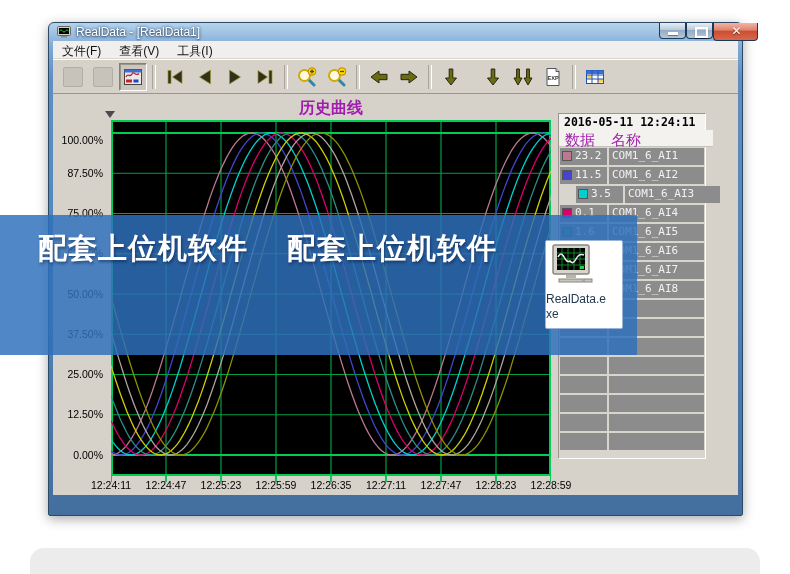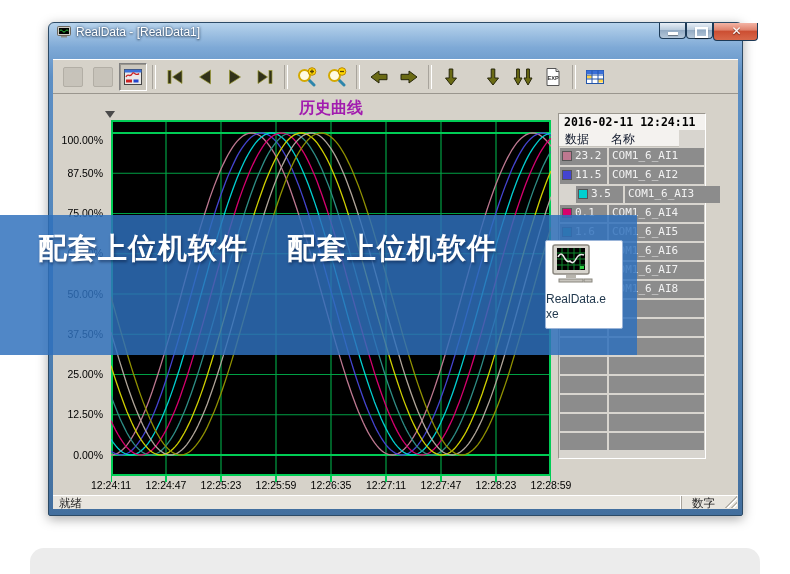--- a/index.html
+++ b/index.html
@@ -62,22 +62,22 @@
   .ylabel{position:absolute;right:4px;font-size:10.5px;color:#000;white-space:nowrap;}
   .xaxis{position:absolute;left:58px;top:385px;width:440px;height:14px;}
   .xlabel{position:absolute;width:60px;text-align:center;font-size:10.5px;color:#000;white-space:nowrap;}
 
   
   .panel{position:absolute;left:505px;top:19px;width:148px;height:346px;background:#d8d5cf;
          border:1px solid #9a968e;border-right-color:#fff;border-bottom-color:#fff;box-sizing:border-box;}
   .ts-row{position:absolute;left:0;top:0;width:146px;height:16px;background:#f4f2ef;
           font-family:"DejaVu Sans Mono","Liberation Mono",monospace;font-size:11.5px;font-weight:bold;
           color:#000;padding:1px 0 0 5px;box-sizing:border-box;white-space:nowrap;}
-  .hdr-row{position:absolute;left:0;top:16px;width:120px;height:17px;background:#f4f2ef;
-          border-bottom:1px solid #c6c3bc;box-sizing:border-box;font-size:12px;color:#0f172a;}
+  .hdr-row{position:absolute;left:0;top:16px;width:154px;height:17px;background:#f4f2ef;
+          border-bottom:1px solid #c6c3bc;box-sizing:border-box;font-size:15px;color:#a21caf;}
   .hdr-c1{position:absolute;left:6px;top:1px;}
   .hdr-c2{position:absolute;left:52px;top:1px;}
   .trow{position:absolute;left:1px;width:144px;height:17px;background:#8c8c8c;}
   .trow .vcell{position:absolute;left:0;top:0;width:39px;height:17px;}
   .trow .sep{position:absolute;left:47px;top:0;width:2px;height:17px;background:#d8d5cf;}
   .trow .ncell{position:absolute;left:52px;top:1px;color:#f2f2f2;
         font-family:"DejaVu Sans Mono","Liberation Mono",monospace;font-size:11px;white-space:nowrap;}
   .swatch{position:absolute;left:2px;top:3px;width:10px;height:10px;border:1px solid #555;box-sizing:border-box;}
   .vtext{position:absolute;left:15px;top:1px;color:#f2f2f2;
          font-family:"DejaVu Sans Mono","Liberation Mono",monospace;font-size:11px;}
@@ -128,20 +128,21 @@
           <div class="glyph-min"></div>
         </div>
       <div class="capbtn max">
           <div class="glyph-max"></div>
         </div>
       <div class="capbtn close">
           <div class="glyph-close">✕</div>
         </div>
     </div>
 
+    <div class="menubar"><span class="menu-item">文件(F)</span><span class="menu-item">查看(V)</span><span class="menu-item">工具(I)</span></div>
 
     <div class="toolbar">
         <div class="tbtn">
           <div class="blank-ic"></div>
         </div>
         <div class="tbtn">
           <div class="blank-ic"></div>
         </div>
         <div class="tbtn pressed">
           <svg width="20" height="20" viewBox="0 0 20 20">
@@ -309,21 +310,21 @@
           <div class="xlabel" style="left: 80px;">12:25:23</div>
           <div class="xlabel" style="left: 135px;">12:25:59</div>
           <div class="xlabel" style="left: 190px; text-align: center;">12:26:35</div>
           <div class="xlabel" style="left: 245px;">12:27:11</div>
           <div class="xlabel" style="left: 300px;">12:27:47</div>
           <div class="xlabel" style="left: 355px;">12:28:23</div>
           <div class="xlabel" style="left: 410px;">12:28:59</div>
         </div>
 
       <div class="panel">
-        <div class="ts-row">2016-02-11 12:24:11</div>
+        <div class="ts-row">2016-05-11 12:24:11</div>
         <div class="hdr-row">
           <span class="hdr-c1">数据</span>
           <span class="hdr-c2">名称</span>
         </div>
         <div id="rows-host">
             <div class="trow" style="top: 34px;">
               <div class="vcell">
                 <div class="swatch" style="background: rgb(189, 120, 144);"></div>
                 <div class="vtext">23.2</div>
               </div>
@@ -414,25 +415,20 @@
             </div>
             <div class="trow" style="top: 319px;">
               <div class="vcell"></div>
               <div class="sep"></div>
               <div class="ncell"></div>
             </div>
           </div>
       </div>
     </div>
 
-    <div class="statusbar">
-      <span class="status-left">就绪</span>
-      <span class="status-right">数字</span>
-      <span class="grip"></span>
-    </div>
   </div>
 
   <div class="banner">
     <h1>配套上位机软件　 配套上位机软件</h1>
   </div>
 
   <div class="icon-box">
     <svg width="50" height="44" viewBox="0 0 50 44" style="margin-top:3px">
       <rect x="7" y="1" width="36" height="29" rx="2" fill="#d8d5ce" stroke="#8a877f" stroke-width="1.5"></rect>
       <rect x="11" y="4" width="28" height="22" fill="#000"></rect>

